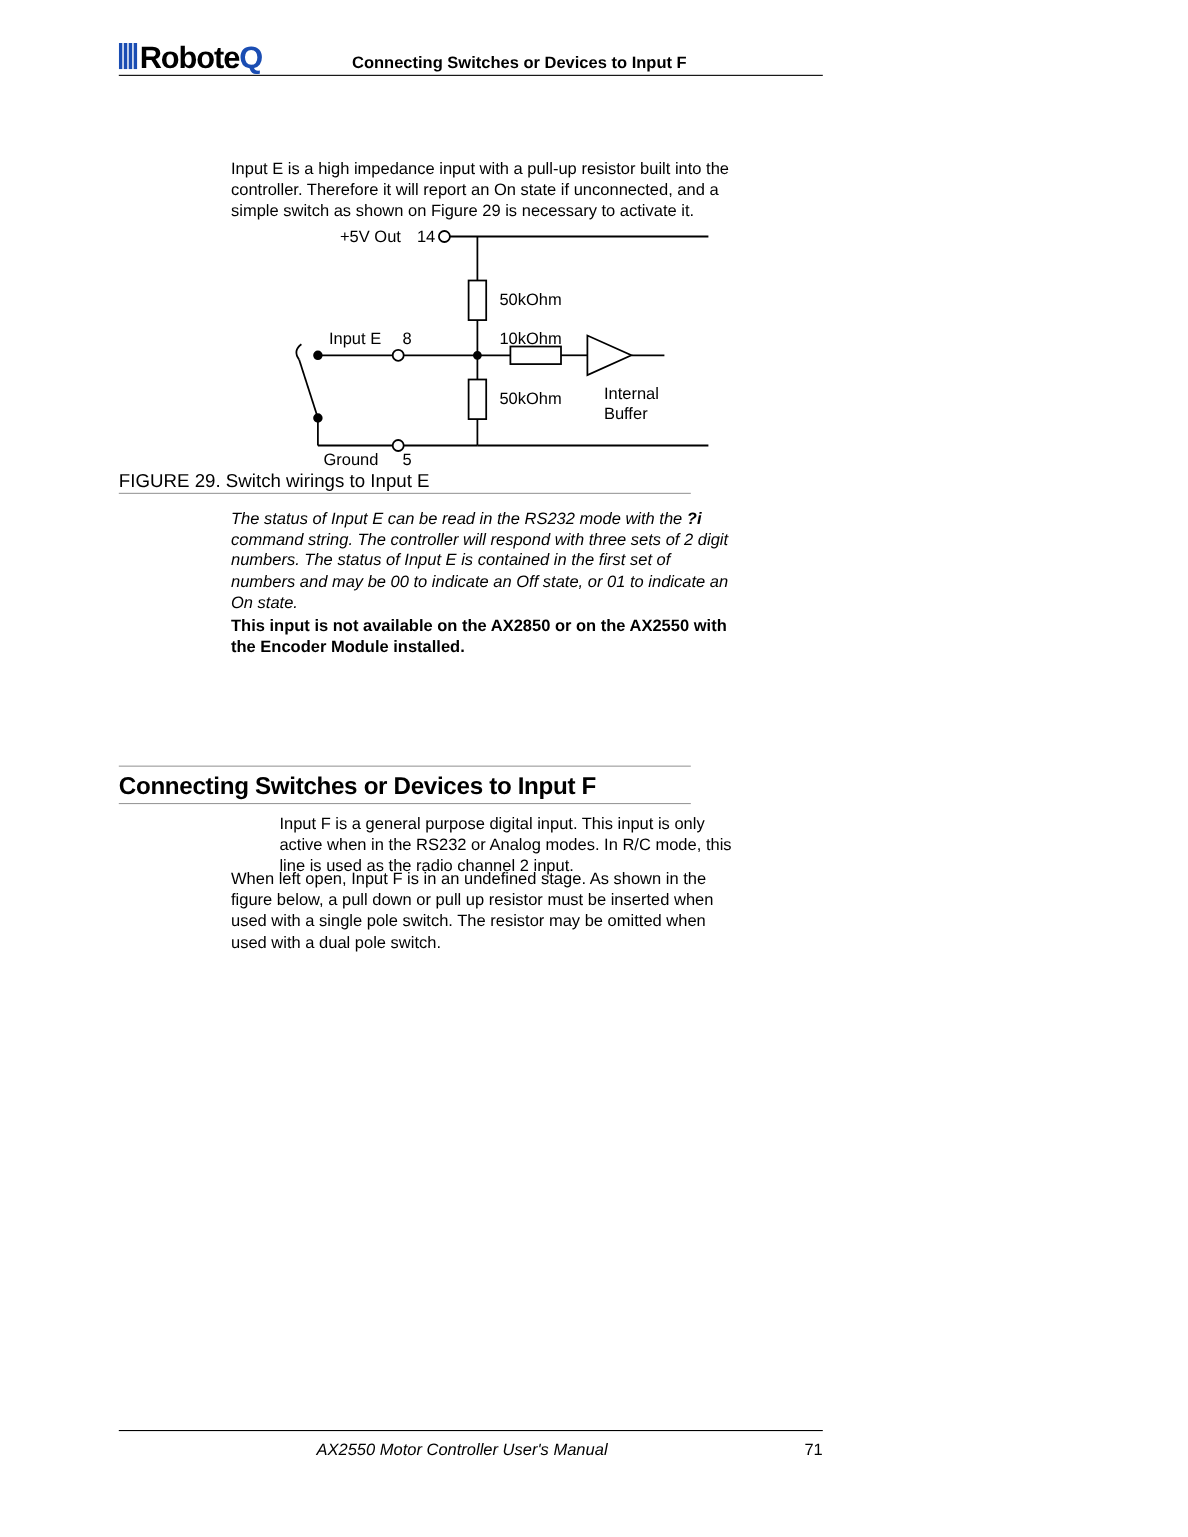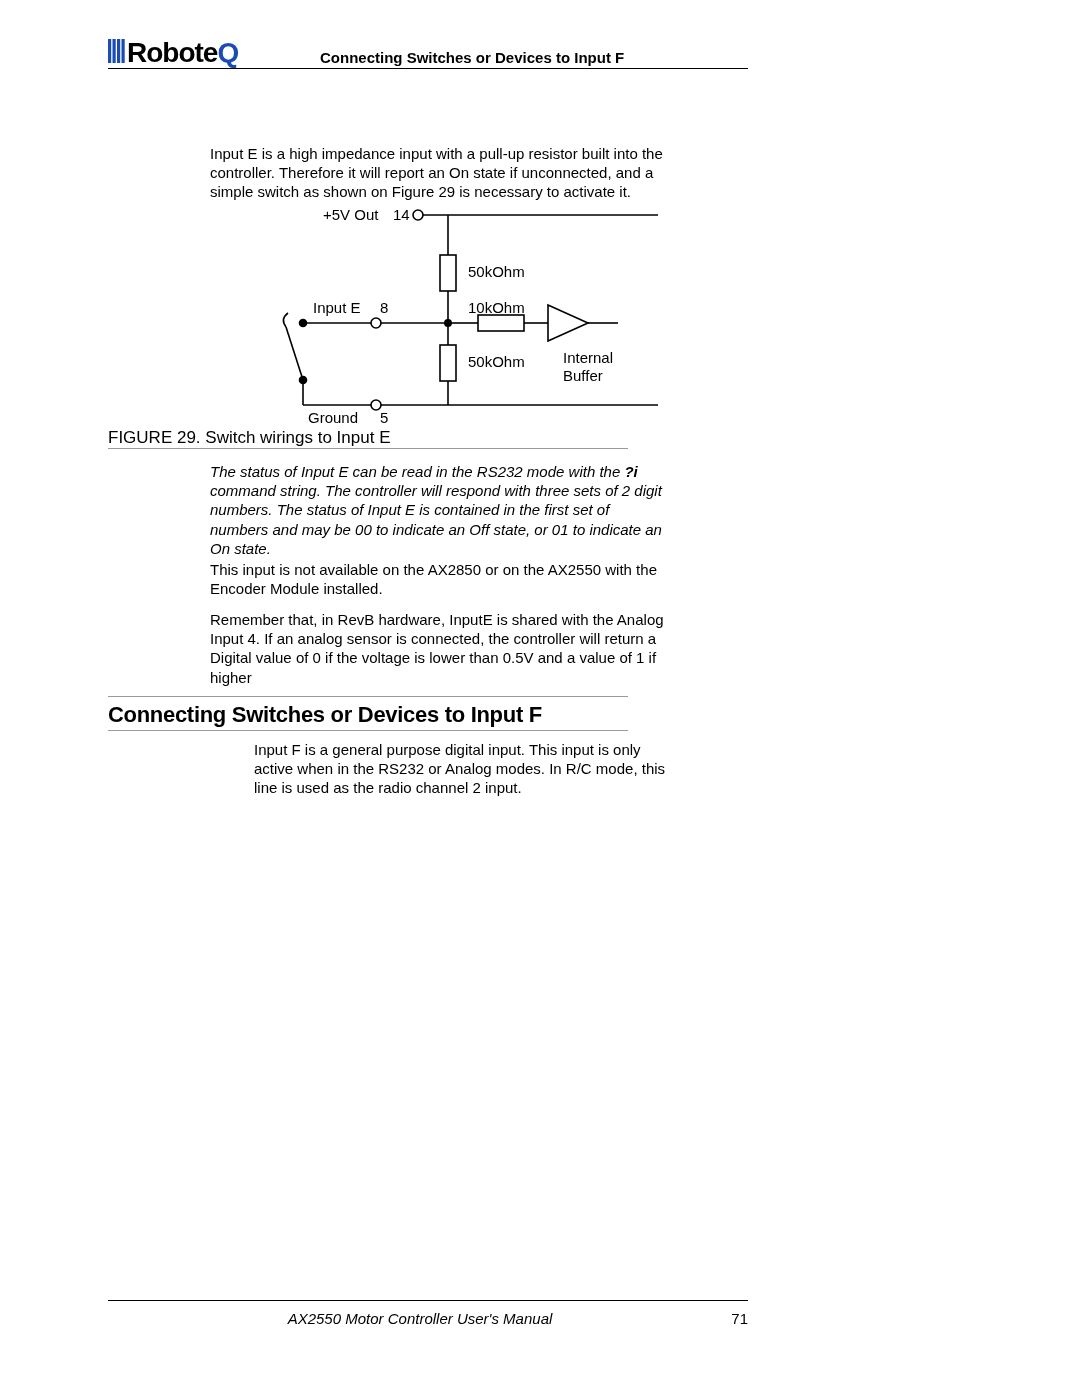--- a/index.html
+++ b/index.html
@@ -53,41 +53,41 @@
   .body-text {
     position: absolute;
     left: 210px;
     right: 190px;
     font-size: 15px;
     line-height: 1.28;
   }
   .p1 { top: 144px; }
   .fig-area {
     position: absolute;
-    left: 118px;
+    left: 104px;
     top: 195px;
     width: 760px;
     height: 255px;
   }
   .fig-caption {
     position: absolute;
     left: 108px;
     top: 428px;
     font-size: 17px;
   }
   .fig-rule {
     position: absolute;
     left: 108px;
     width: 520px;
     border-top: 1px solid #9a9a9a;
   }
   .fig-rule-top { top: 448px; }
   .fig-rule-heading-top { top: 696px; }
   .p2 { top: 462px; font-style: italic; }
-  .p3 { top: 560px; font-weight: 400; }
+  .p3 { top: 560px; font-weight: 700; }
   .p4 { top: 610px; }
   .section-heading {
     position: absolute;
     left: 108px;
     top: 702px;
     font-weight: 900;
     font-size: 22px;
     letter-spacing: -0.3px;
   }
   .heading-rule {
@@ -200,24 +200,24 @@
   </div>
 
   <div class="fig-caption">FIGURE 29.  Switch wirings to Input E</div>
   <div class="fig-rule fig-rule-top"></div>
 
   <div class="body-text p2">
     <span>The status of Input E can be read in the RS232 mode with the </span><b>?i</b><span> command string. The controller will respond with three sets of 2 digit numbers. The status of Input E is contained in the first set of numbers and may be 00 to indicate an Off state, or 01 to indicate an On state.</span>
   </div>
 
   <div class="body-text p3">This input is not available on the AX2850 or on the AX2550 with the Encoder Module installed.</div>
-  <div class="body-text p4">Remember that, in RevB hardware, InputE is shared with the Analog Input 4. If an analog sensor is connected, the controller will return a Digital value of 0 if the voltage is lower than 0.5V and a value of 1 if higher</div>
 
   <div class="fig-rule fig-rule-heading-top"></div>
   <div class="section-heading">Connecting Switches or Devices to Input F</div>
   <div class="heading-rule"></div>
 
   <div class="body-text p5">Input F is a general purpose digital input. This input is only active when in the RS232 or Analog modes. In R/C mode, this line is used as the radio channel 2 input.</div>
+  <div class="body-text p6">When left open, Input F is in an undefined stage. As shown in the figure below, a pull down or pull up resistor must be inserted when used with a single pole switch. The resistor may be omitted when used with a dual pole switch.</div>
 
   <div class="footer-rule"></div>
   <div class="footer-center">AX2550 Motor Controller User's Manual</div>
   <div class="footer-page">71</div>
 </div>
 
 </body></html>

